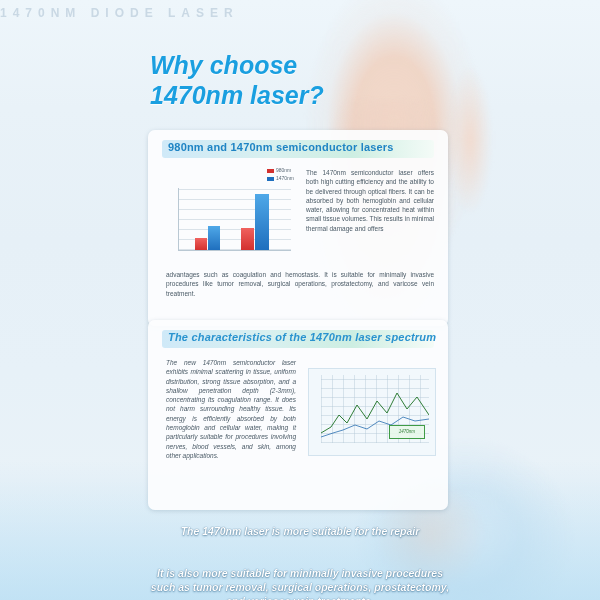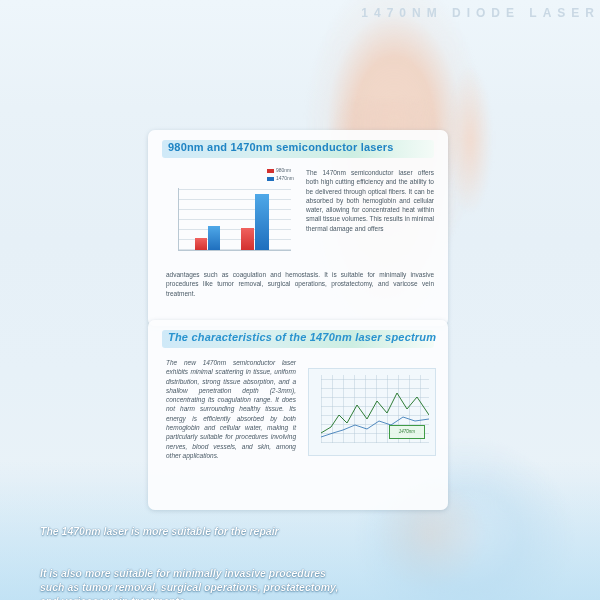--- a/index.html
+++ b/index.html
@@ -85,21 +85,21 @@
     height: 140px;
     background: linear-gradient(0deg, rgba(170,215,240,0.55), rgba(200,230,245,0.0));
   }
 
   
   .watermark {
     position: absolute;
     top: 6px;
     left: 0;
     width: 600px;
-    text-align: right;
+    text-align: left;
     font-size: 12px;
     letter-spacing: 6px;
     color: #c9d8e4;
     font-weight: bold;
   }
 
   
   .headline {
     position: absolute;
     left: 150px;
@@ -245,20 +245,21 @@
     color: #2f7d36;
     line-height: 12px;
     text-align: center;
   }
 
   
   .footer {
     position: absolute;
     left: 40px;
     width: 520px;
+    text-align: center;
     color: #ffffff;
     font-weight: bold;
     font-style: italic;
     font-size: 10.5px;
     line-height: 14px;
     text-shadow: 0 1px 2px rgba(30,90,130,0.55), 0 0 1px rgba(20,70,110,0.8);
   }
   #f1 { top: 524px; }
   #f2 { top: 566px; }
 </style>
@@ -269,20 +270,24 @@
 
   <div class="bg-body"></div>
   <div class="bg-body2"></div>
   <div class="bg-arm"></div>
   <div class="bg-legs"></div>
   <div class="bg-leg-skin"></div>
   <div class="bg-bottom-glow"></div>
 
   <div class="watermark">1470NM  DIODE  LASER</div>
 
+  <div class="headline">
+    <span class="l1">Why choose</span>
+    <span class="l2">1470nm laser?</span>
+  </div>
 
   <div class="card" id="card1">
     <div class="card-title-bar"></div>
     <div class="card-title">980nm and 1470nm semiconductor lasers</div>
 
     <div class="chart-box">
       <div class="chart-legend">
         <div><span class="sw red"></span><span>980nm</span></div>
         <div><span class="sw blue"></span><span>1470nm</span></div>
       </div>

